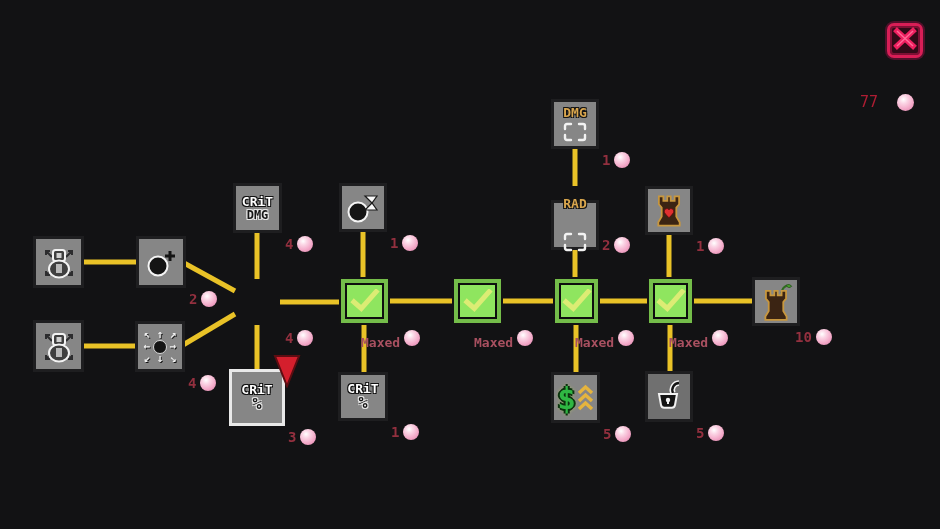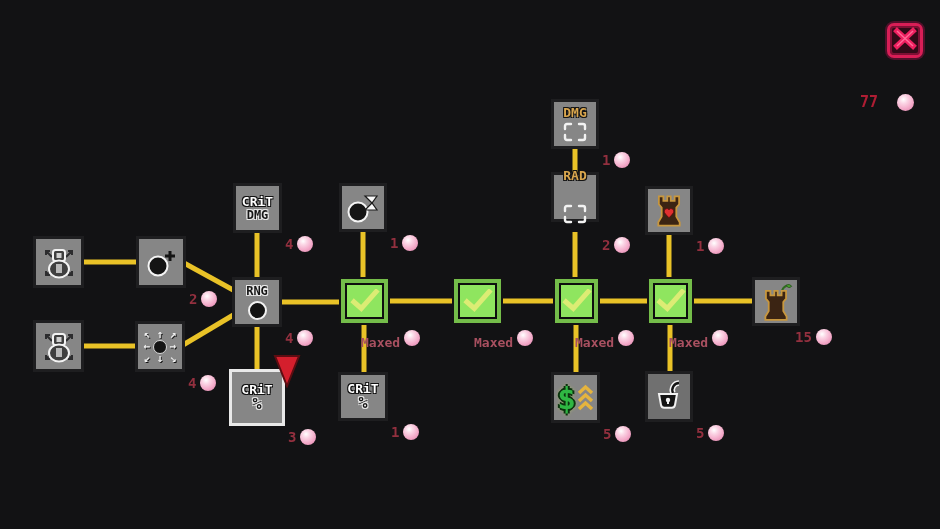--- a/index.html
+++ b/index.html
@@ -39,21 +39,21 @@
   
   .money-wrap{display:flex;align-items:center;gap:1px;}
   .dollar{font-size:31px;font-weight:bold;color:#2fb743;line-height:30px;
         text-shadow:2px 0 0 #0c330f,-2px 0 0 #0c330f,0 2px 0 #0c330f,0 -2px 0 #0c330f,0 0 4px #c8e04a;}
   
   .close{position:absolute;left:887px;top:23px;width:36px;height:35px;box-sizing:border-box;
         border-radius:7px;background:#310a17;border:3px solid #d81e56;
         box-shadow:0 0 0 2px #50102a, inset 0 0 0 2px #7e1034;
         display:flex;align-items:center;justify-content:center;z-index:4;cursor:pointer;}
   .currency{position:absolute;left:840px;top:93px;width:38px;text-align:right;z-index:4;
-        font-size:15px;font-weight:bold;color:#ae1d33;}
+        font-size:15px;font-weight:normal;color:#ae1d33;}
   .currency-orb{position:absolute;left:897px;top:94px;width:17px;height:17px;z-index:4;}
   #cursor{position:absolute;left:273px;top:355px;z-index:5;pointer-events:none;}
 </style>
 </head>
 <body>
 
 <div class="stage" id="stage">
   <svg id="wires" width="940" height="529">
       <line x1="84" y1="262" x2="138" y2="262" stroke="#e9c227" stroke-width="5"></line>
       <line x1="84" y1="346" x2="137" y2="346" stroke="#e9c227" stroke-width="5"></line>
@@ -162,24 +162,20 @@
       <span class="orb"></span>
     </div>
     <div class="node" style="left: 233px; top: 183px; width: 49px; height: 50px;">
       <span class="t-yellow">CRiT</span>
       <span class="t-dark">DMG</span>
     </div>
     <div class="cost" style="left: 285px; top: 235px;">
       <span class="num">4</span>
       <span class="orb"></span>
     </div>
-    <div class="node" style="left: 232px; top: 277px; width: 50px; height: 50px;">
-      <span class="t-dark">RNG</span>
-      <span class="rng-dot"></span>
-    </div>
     <div class="cost" style="left: 285px; top: 329px;">
       <span class="num">4</span>
       <span class="orb"></span>
     </div>
     <div class="node sel" style="left: 229px; top: 369px; width: 56px; height: 57px;">
       <span class="t-yellow">CRiT</span>
       <span class="t-dark pct">%</span>
     </div>
     <div class="cost" style="left: 288px; top: 428px;">
       <span class="num">3</span>
@@ -244,21 +240,21 @@
       <path d="M23,14 V17 Q23,19 21,19 H17"></path>
             <path d="M9,19 H5 Q3,19 3,17 V14"></path>
     </g>
   </svg>
       </span>
     </div>
     <div class="cost" style="left: 602px; top: 151px;">
       <span class="num">1</span>
       <span class="orb"></span>
     </div>
-    <div class="node" style="left: 551px; top: 172px; width: 48px; height: 50px; gap: 20px;">
+    <div class="node" style="left: 551px; top: 200px; width: 48px; height: 50px; gap: 20px;">
       <span class="t-tan">RAD</span>
       <span class="icon">
         <svg width="26" height="22" viewBox="0 0 26 22">
     <g fill="none" stroke="#f2f2f2" stroke-width="2.4" stroke-linecap="round">
       <path d="M3,8 V5 Q3,3 5,3 H9"></path>
             <path d="M17,3 H21 Q23,3 23,5 V8"></path>
       <path d="M23,14 V17 Q23,19 21,19 H17"></path>
             <path d="M9,19 H5 Q3,19 3,17 V14"></path>
     </g>
   </svg>
@@ -344,16 +340,16 @@
         <svg width="36" height="38" viewBox="0 0 32 34">
     <path d="M21,9 q0.5,-5 4.5,-6.5" stroke="#2e6b1e" stroke-width="1.8" fill="none"></path>
     <path d="M25,2 q3.5,-1.5 5,1 q-3,2.5 -5,-1 z" fill="#49a32f" stroke="#1d4a12" stroke-width="0.7"></path>
     <g transform="translate(0,4)">
       <path d="M7,3 h4 v4 h3.5 V3 h3 v4 H21 V3 h4 v7 l-2.5,3 v8 l3,5 v3 H6.5 v-3 l3,-5 v-8 L7,10 z" fill="#3b2413" stroke="#c8973e" stroke-width="1.6"></path>
     </g>
   </svg>
       </span>
     </div>
     <div class="cost" style="left: 795px; top: 328px;">
-      <span class="num">15</span>
+      <span class="num">10</span>
       <span class="orb"></span>
     </div>
   </div>
 
 </body></html>

